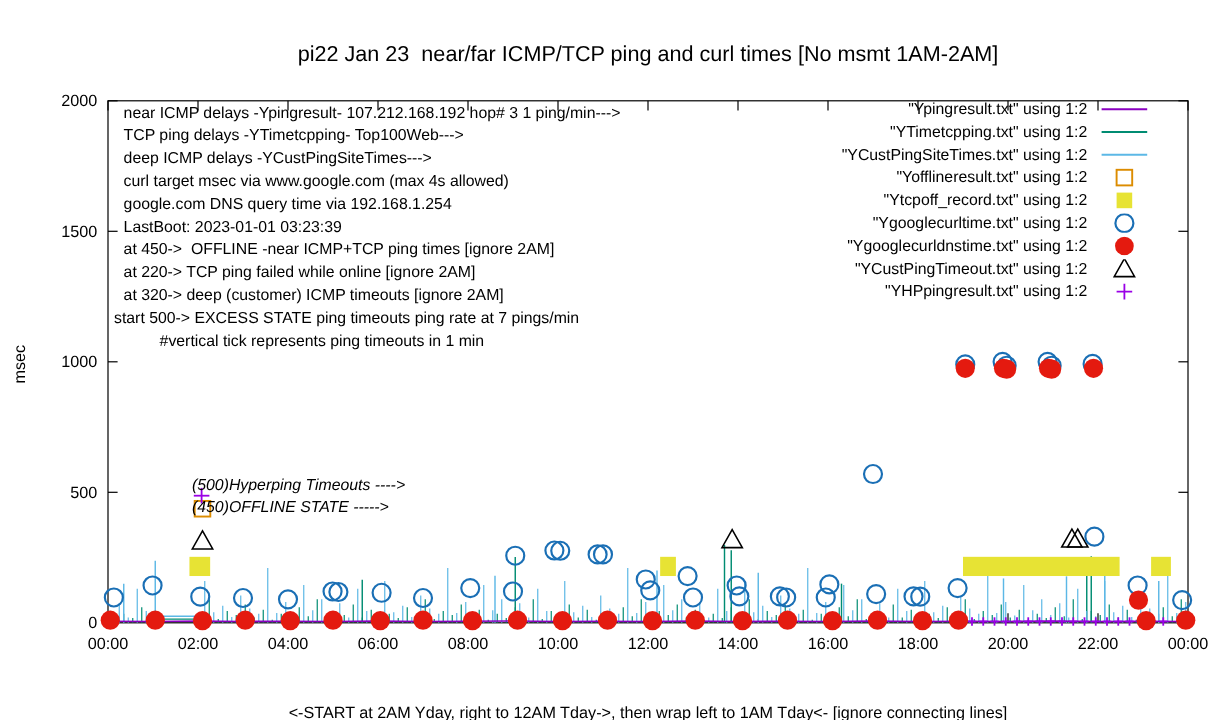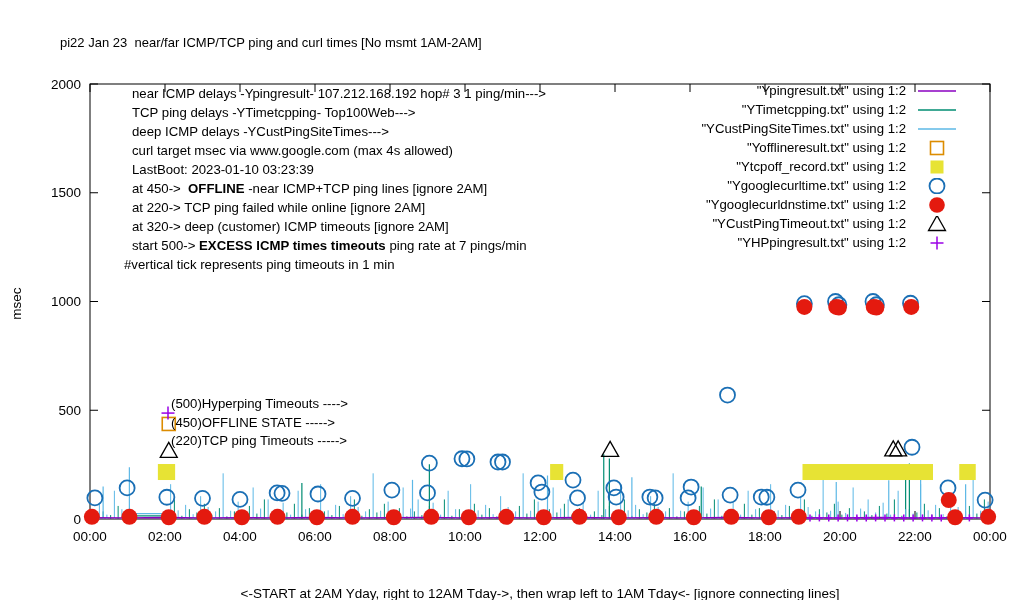--- a/index.html
+++ b/index.html
@@ -1,34 +1,34 @@
 <!DOCTYPE html>
 <html><head>
 <meta charset="utf-8">
 <style>
   html,body{margin:0;padding:0;background:#ffffff;}
   .figure{position:relative;width:1020px;height:600px;background:#fff;
           font-family:"Liberation Sans", sans-serif;color:#000;overflow:hidden;}
-  .title{position:absolute;left:60px;top:35px;width:960px;text-align:left;
-         font-size:13px;white-space:pre;}
+  .title{position:absolute;left:60px;top:35px;width:960px;text-align:center;
+         font-size:18px;white-space:pre;}
   .caption{position:absolute;left:60px;top:557px;width:960px;text-align:center;
            font-size:13.5px;white-space:pre;margin-top:29px;}
   .ylabel{position:absolute;left:-14px;top:296px;width:60px;text-align:center;
           font-size:13.5px;transform:rotate(-90deg);}
   svg.plot{position:absolute;left:0;top:0;}
-  .info{position:absolute;left:132px;top:84px;font-size:13.2px;line-height:19px;}
+  .info{position:absolute;left:103px;top:84px;font-size:13.2px;line-height:19px;}
   .info .iline{white-space:pre;}
   .info .iline:nth-child(10){margin-left:-8px;}
-  .info .iline:nth-child(11){margin-left:30px;text-align:right;}
-  .info b{font-weight:bold;}
+  .info .iline:nth-child(11){margin-left:30px;}
+  .info b{font-weight:normal;}
   .legend{position:absolute;right:60px;top:81px;width:340px;}
   .lrow{display:flex;align-items:center;justify-content:flex-end;height:19px;}
   .lrow .ltext{font-size:13.2px;white-space:pre;margin-right:8px;}
   .lrow .lmark{width:46px;height:16px;flex:0 0 46px;}
-  .annos{position:absolute;left:171px;top:395px;}
+  .annos{position:absolute;left:160px;top:395px;font-style:italic;}
   .arow{font-size:13.2px;line-height:18.6px;white-space:pre;}
 </style>
 </head>
 <body>
 
 <div class="figure">
   <svg class="plot" id="plot" width="1020" height="600">
       <g>
         <rect x="90" y="84" width="900" height="435" fill="none" stroke="#000" stroke-width="1"></rect>
         <line x1="90" y1="519" x2="90" y2="511" stroke="#000" stroke-width="1"></line>
@@ -472,25 +472,26 @@
         </g>
       </g>
     </svg>
   <div class="title">pi22 Jan 23  near/far ICMP/TCP ping and curl times [No msmt 1AM-2AM]</div>
   <div class="ylabel">msec</div>
   <div class="info" id="info-block">
       <div class="iline"><span>near ICMP delays -Ypingresult- 107.212.168.192 hop# 3 1 ping/min---&gt;</span></div>
       <div class="iline"><span>TCP ping delays -YTimetcpping- Top100Web---&gt;</span></div>
       <div class="iline"><span>deep ICMP delays -YCustPingSiteTimes---&gt;</span></div>
       <div class="iline"><span>curl target msec via www.google.com (max 4s allowed)</span></div>
-      <div class="iline"><span>LastBoot: 2023-01-10 03:23:39</span></div>
-      <div class="iline"><span>at 450-&gt;  </span><b>OFFLINE</b><span> -near ICMP+TCP ping lines [ignore 2AM]</span></div>
+      <div class="iline"><span>google.com DNS query time via 192.168.1.254</span></div>
+      <div class="iline"><span>LastBoot: 2023-01-01 03:23:39</span></div>
+      <div class="iline"><span>at 450-&gt;  </span><b>OFFLINE</b><span> -near ICMP+TCP ping times [ignore 2AM]</span></div>
       <div class="iline"><span>at 220-&gt; TCP ping failed while online [ignore 2AM]</span></div>
       <div class="iline"><span>at 320-&gt; deep (customer) ICMP timeouts [ignore 2AM]</span></div>
-      <div class="iline"><span>start 500-&gt; </span><b>EXCESS ICMP times timeouts</b><span> ping rate at 7 pings/min</span></div>
+      <div class="iline"><span>start 500-&gt; </span><b>EXCESS STATE ping timeouts</b><span> ping rate at 7 pings/min</span></div>
       <div class="iline"><span>#vertical tick represents ping timeouts in 1 min</span></div>
     </div>
   <div class="legend" id="legend">
       <div class="lrow">
         <span class="ltext">"Ypingresult.txt" using 1:2</span>
         <svg class="lmark" width="46" height="16">
           <line x1="4" y1="8" x2="42" y2="8" stroke="#8A00C0" stroke-width="1.6"></line>
         </svg>
       </div>
       <div class="lrow">
@@ -539,16 +540,15 @@
         <span class="ltext">"YHPpingresult.txt" using 1:2</span>
         <svg class="lmark" width="46" height="16">
           <line x1="16.5" y1="8" x2="29.5" y2="8" stroke="#9A00E6" stroke-width="1.5"></line>
           <line x1="23" y1="1.5" x2="23" y2="14.5" stroke="#9A00E6" stroke-width="1.5"></line>
         </svg>
       </div>
     </div>
   <div class="annos" id="annos">
       <div class="arow">(500)Hyperping Timeouts ----&gt;</div>
       <div class="arow">(450)OFFLINE STATE -----&gt;</div>
-      <div class="arow">(220)TCP ping Timeouts -----&gt;</div>
     </div>
   <div class="caption">&lt;-START at 2AM Yday, right to 12AM Tday-&gt;, then wrap left to 1AM Tday&lt;- [ignore connecting lines]</div>
 </div>
 
 </body></html>

